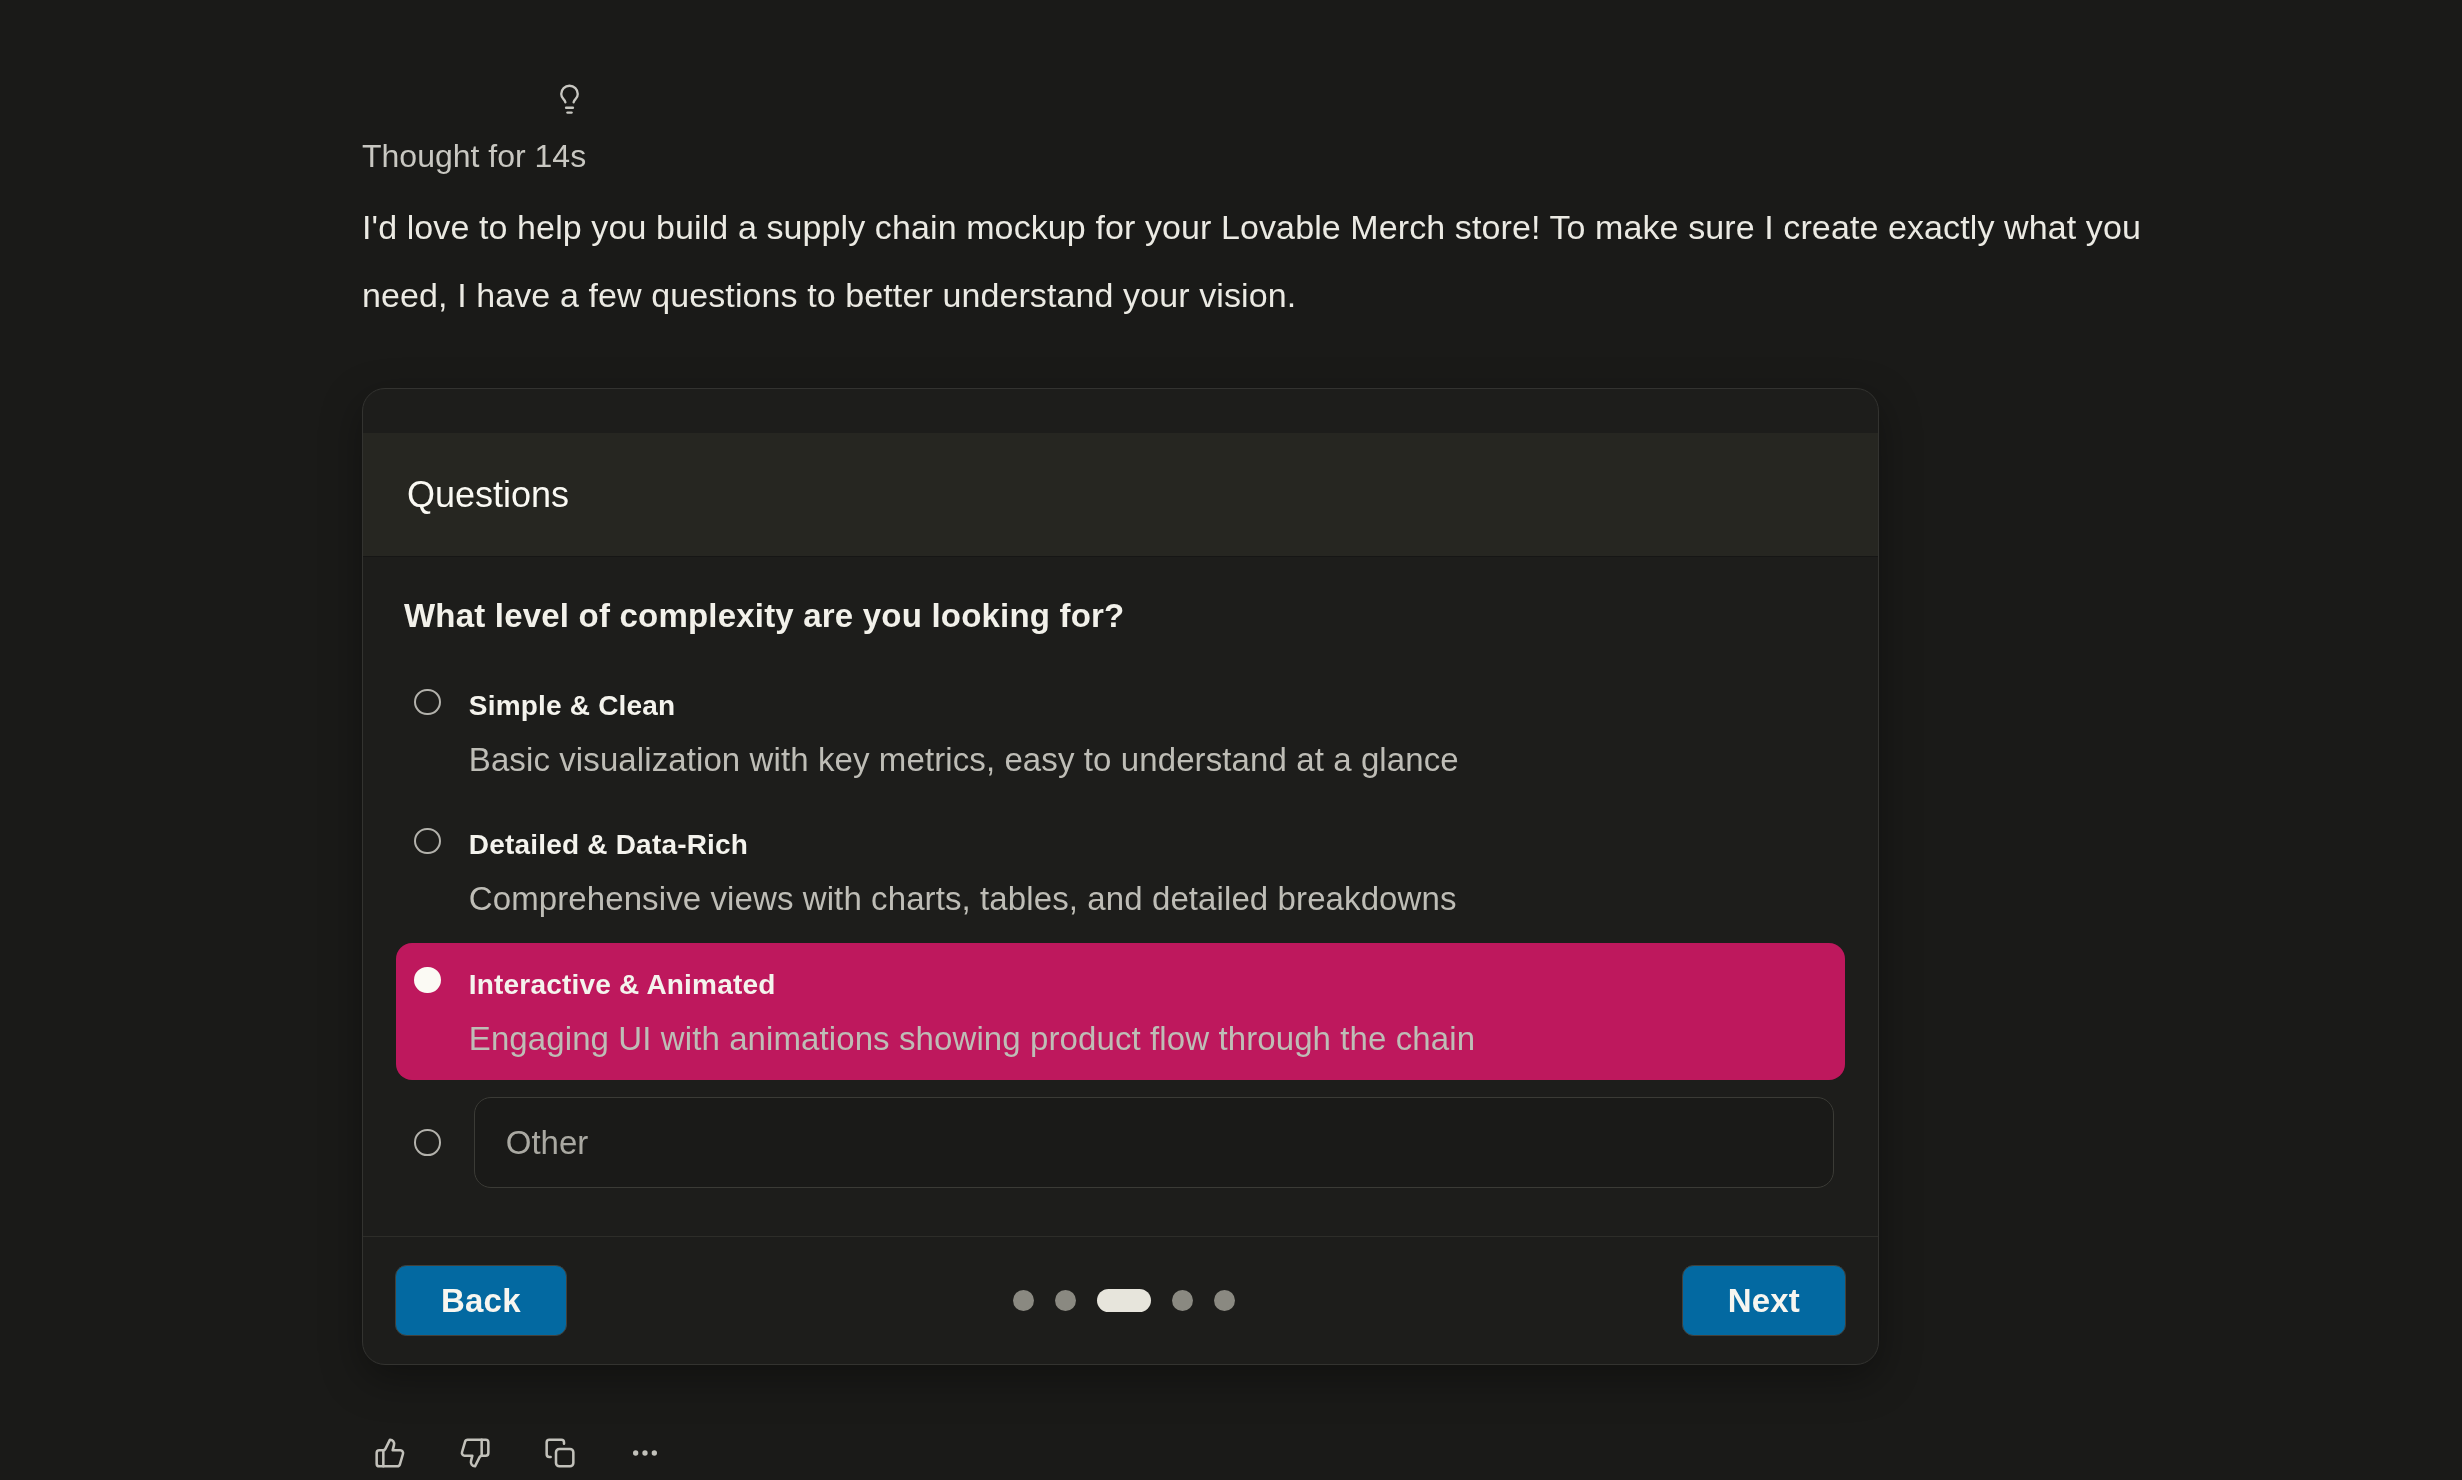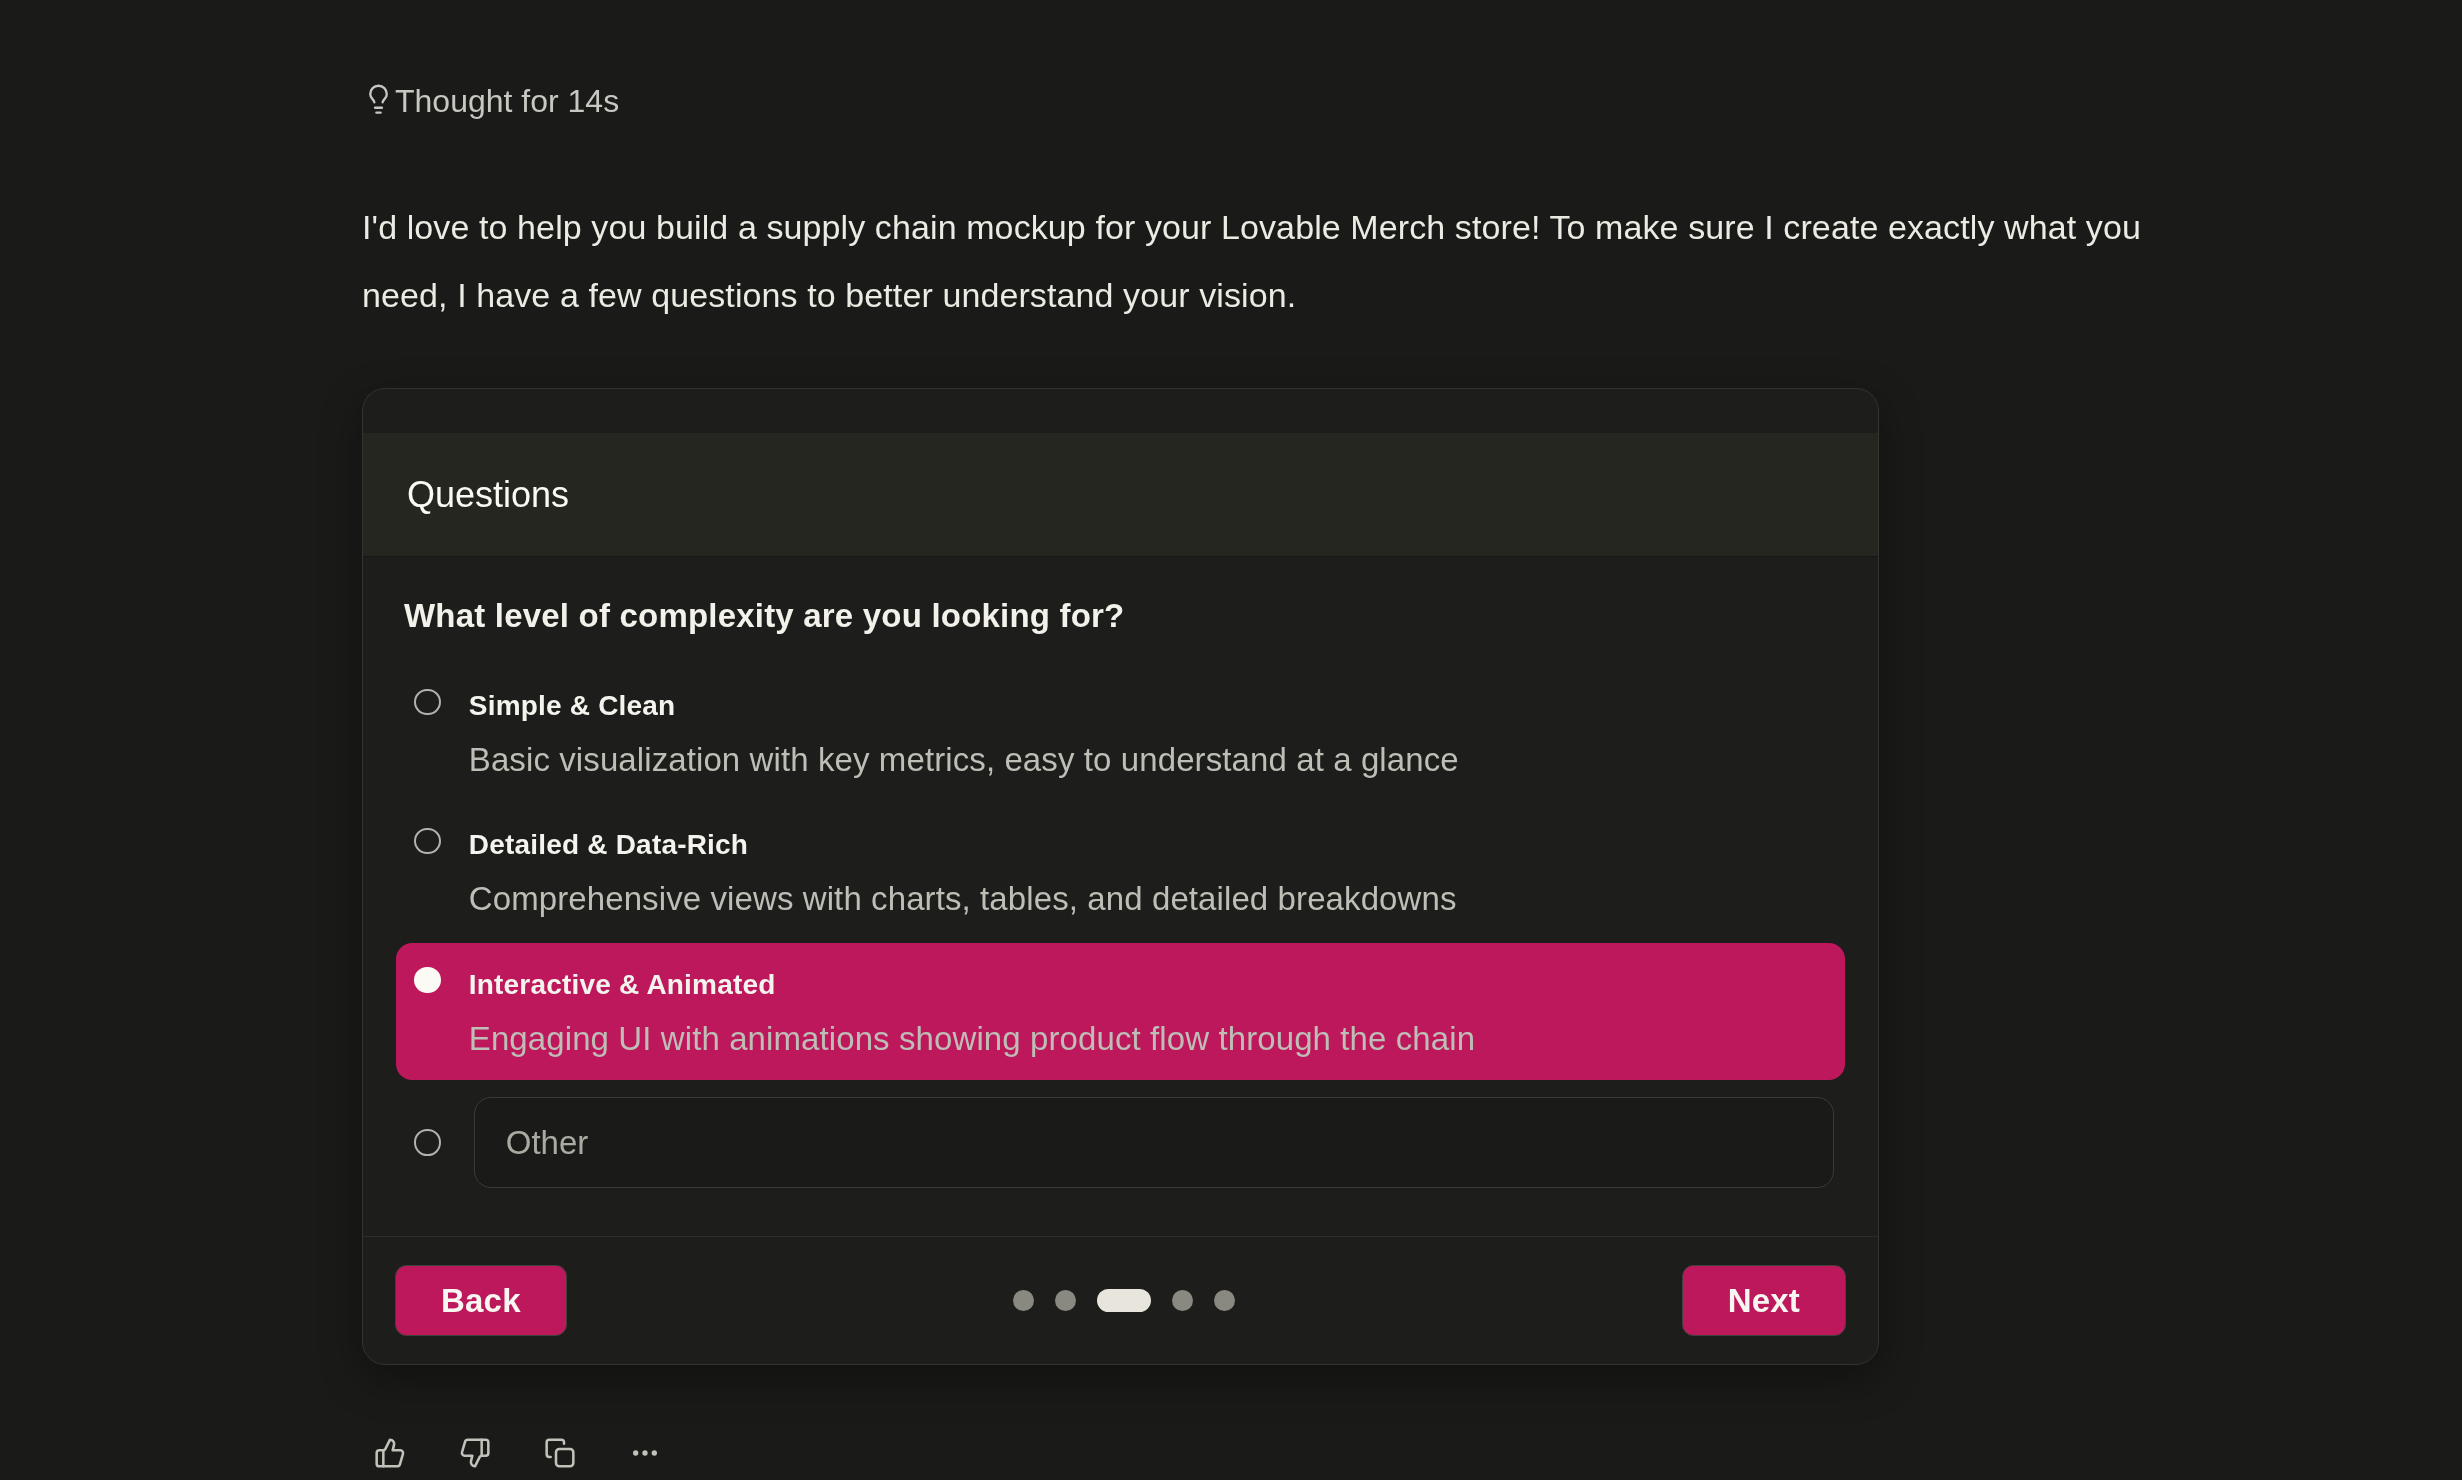--- a/index.html
+++ b/index.html
@@ -13,26 +13,28 @@
   .page {
     position: absolute;
     left: 362px;
     top: 83px;
     width: 1897px;
   }
 
   
   .thought-row {
     display: flex;
-    align-items: flex-start;
+    align-items: flex-end;
+    gap: 22px;
     color: #c8c7c1;
     font-size: 32px;
     height: 41px;
     cursor: pointer;
     width: fit-content;
+    flex-direction: column;
   }
   .thought-row svg { display: block; }
 
   
   .message {
     margin-top: 69px;
     width: 1834px;
     font-size: 34px;
     line-height: 68px;
     color: #ebeae3;
@@ -134,21 +136,21 @@
 
   .card-footer {
     border-top: 1.1px solid #2d2d29;
     height: 128px;
     display: flex;
     align-items: center;
     justify-content: space-between;
     padding: 0 32px;
   }
   .nav-btn {
-    background: #be185d;
+    background: #0369a1;
     border: 1.7px solid #42413b;
     border-radius: 11.5px;
     height: 71px;
     padding: 0 45px;
     font-size: 33px;
     font-weight: 700;
     font-family: "Liberation Sans", "DejaVu Sans", sans-serif;
     color: #f7f6f0;
     cursor: pointer;
     letter-spacing: 0.2px;

